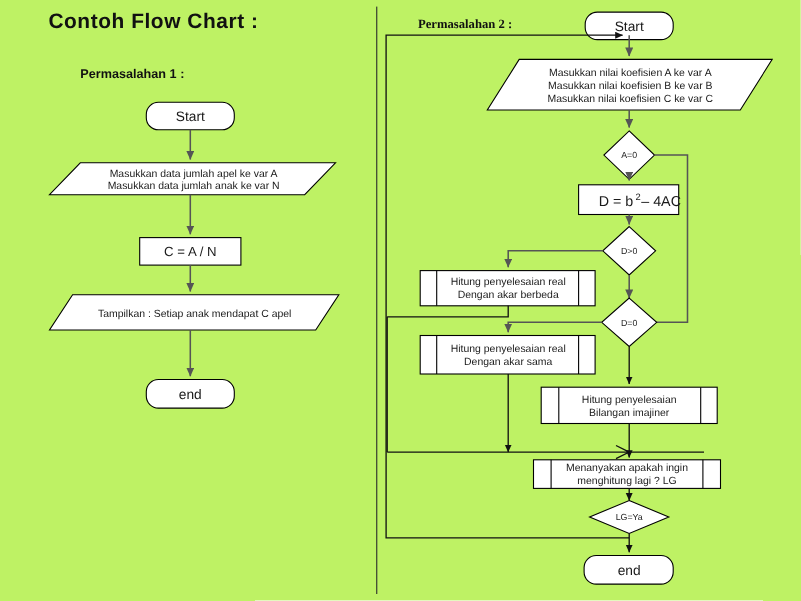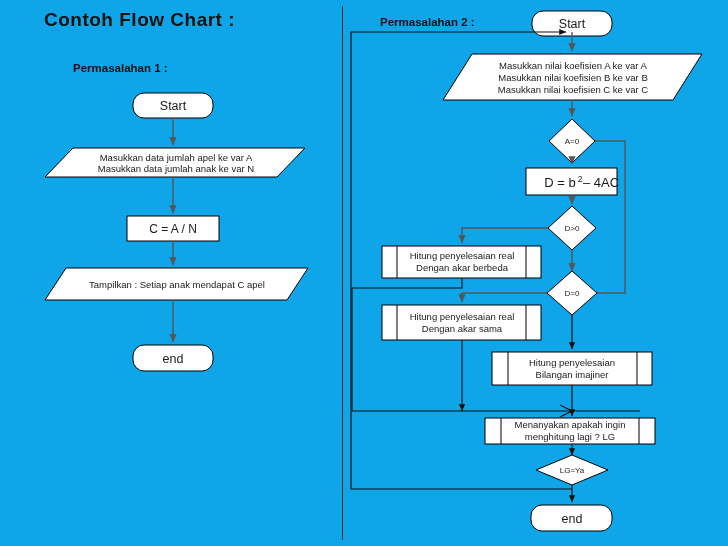--- a/index.html
+++ b/index.html
@@ -4,21 +4,21 @@
 <style>
   html, body {
     margin: 0;
     padding: 0;
     background: #ffffff;
   }
   #page {
     position: relative;
     width: 728px;
     height: 546px;
-    background: #0ea5e9;
+    background: #bef264;
     overflow: hidden;
     font-family: "Liberation Sans", sans-serif;
   }
   .title {
     position: absolute;
     left: 44px;
     top: 9px;
     font-size: 19px;
     font-weight: bold;
     letter-spacing: 0.5px;
@@ -26,21 +26,21 @@
     white-space: nowrap;
   }
   .subtitle {
     position: absolute;
     font-size: 11.5px;
     font-weight: bold;
     color: #111111;
     white-space: nowrap;
   }
   #sub-left { left: 45px; top: 62px; margin-left: 28px; }
-  #sub-right { left: 380px; top: 16px; }
+  #sub-right { left: 380px; top: 16px; font-family: Liberation Serif, serif; }
   .divider {
     position: absolute;
     left: 342px;
     top: 6px;
     width: 1px;
     height: 534px;
     background: #2b2b2b;
   }
   svg.flow {
     position: absolute;

